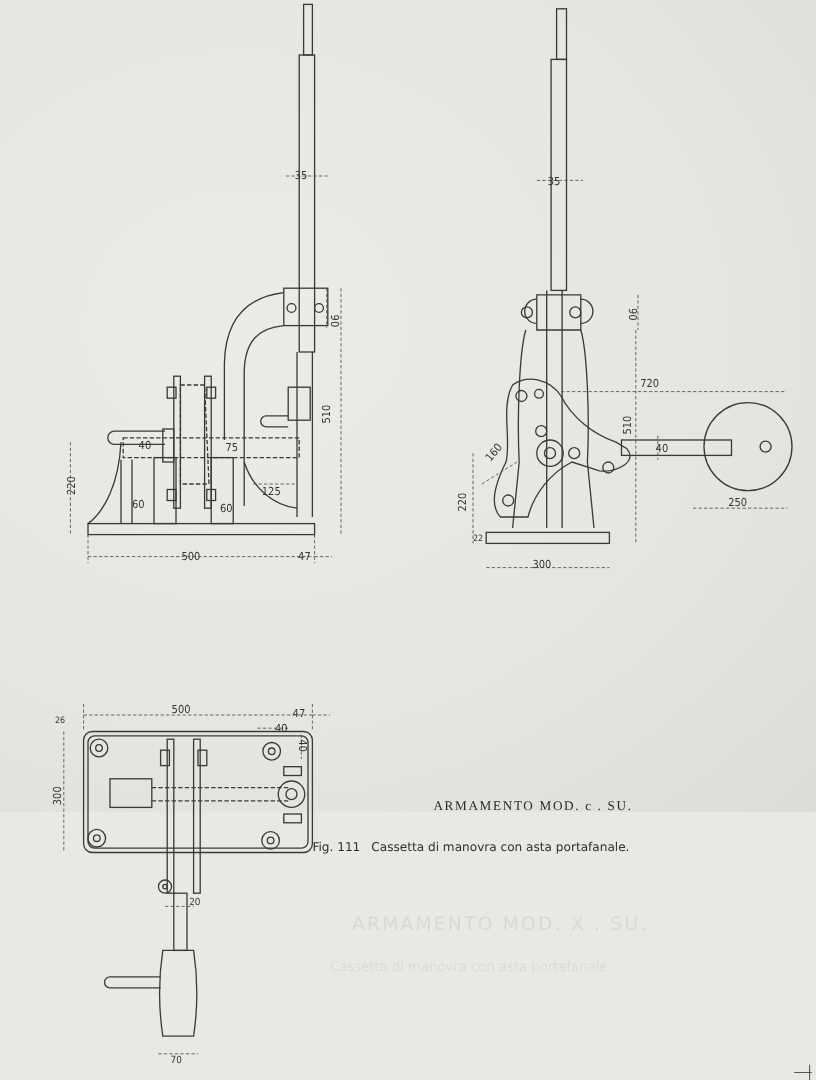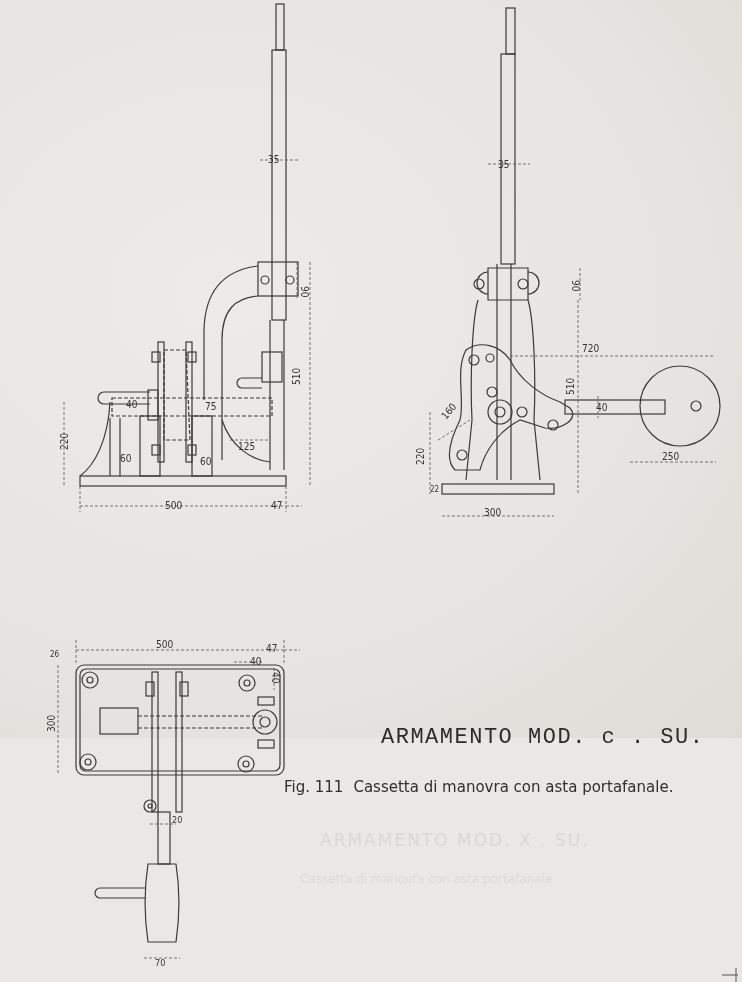--- a/index.html
+++ b/index.html
@@ -8,29 +8,28 @@
     background:#e9e8e4;
     font-family:"DejaVu Sans", sans-serif;
   }
   .page {
     position:absolute; left:0; top:0; width:742px; height:738px;
     background: radial-gradient(ellipse at 30% 40%, #ecebe7 0%, #e6e5e1 60%, #dddcd7 100%);
   }
   svg.drawing { position:absolute; left:0; top:0; }
   .dim-text { font-family:"DejaVu Sans Condensed","DejaVu Sans", sans-serif; font-size:10px; fill:#333; }
   .title {
-    position:absolute; left:381px; top:725px;
-    font-family:Liberation Mono, monospace; font-size:22px; letter-spacing:1.5px;
+    position:absolute; left:394px; top:725px;
+    font-family:Liberation Serif, serif; font-size:12px; letter-spacing:1.5px;
     color:#2b2b2b; font-weight:normal;
   }
   .caption {
     position:absolute; left:284px; top:764px;
-    font-family:"DejaVu Sans", sans-serif; font-size:15px; color:#2f2f2f;
+    font-family:"DejaVu Sans", sans-serif; font-size:11px; color:#2f2f2f;
     white-space:nowrap;
-    margin-top:14px;
   }
   .caption .fig { margin-right:10px; }
   .ghost {
     position:absolute; left:320px; top:830px; font-size:17px; color:#d9d8d4;
     letter-spacing:2px; font-family:"DejaVu Sans", sans-serif;
   }
   .ghost2 {
     position:absolute; left:300px; top:872px; font-size:12px; color:#dcdbd7;
     font-family:"DejaVu Sans", sans-serif;
   }

